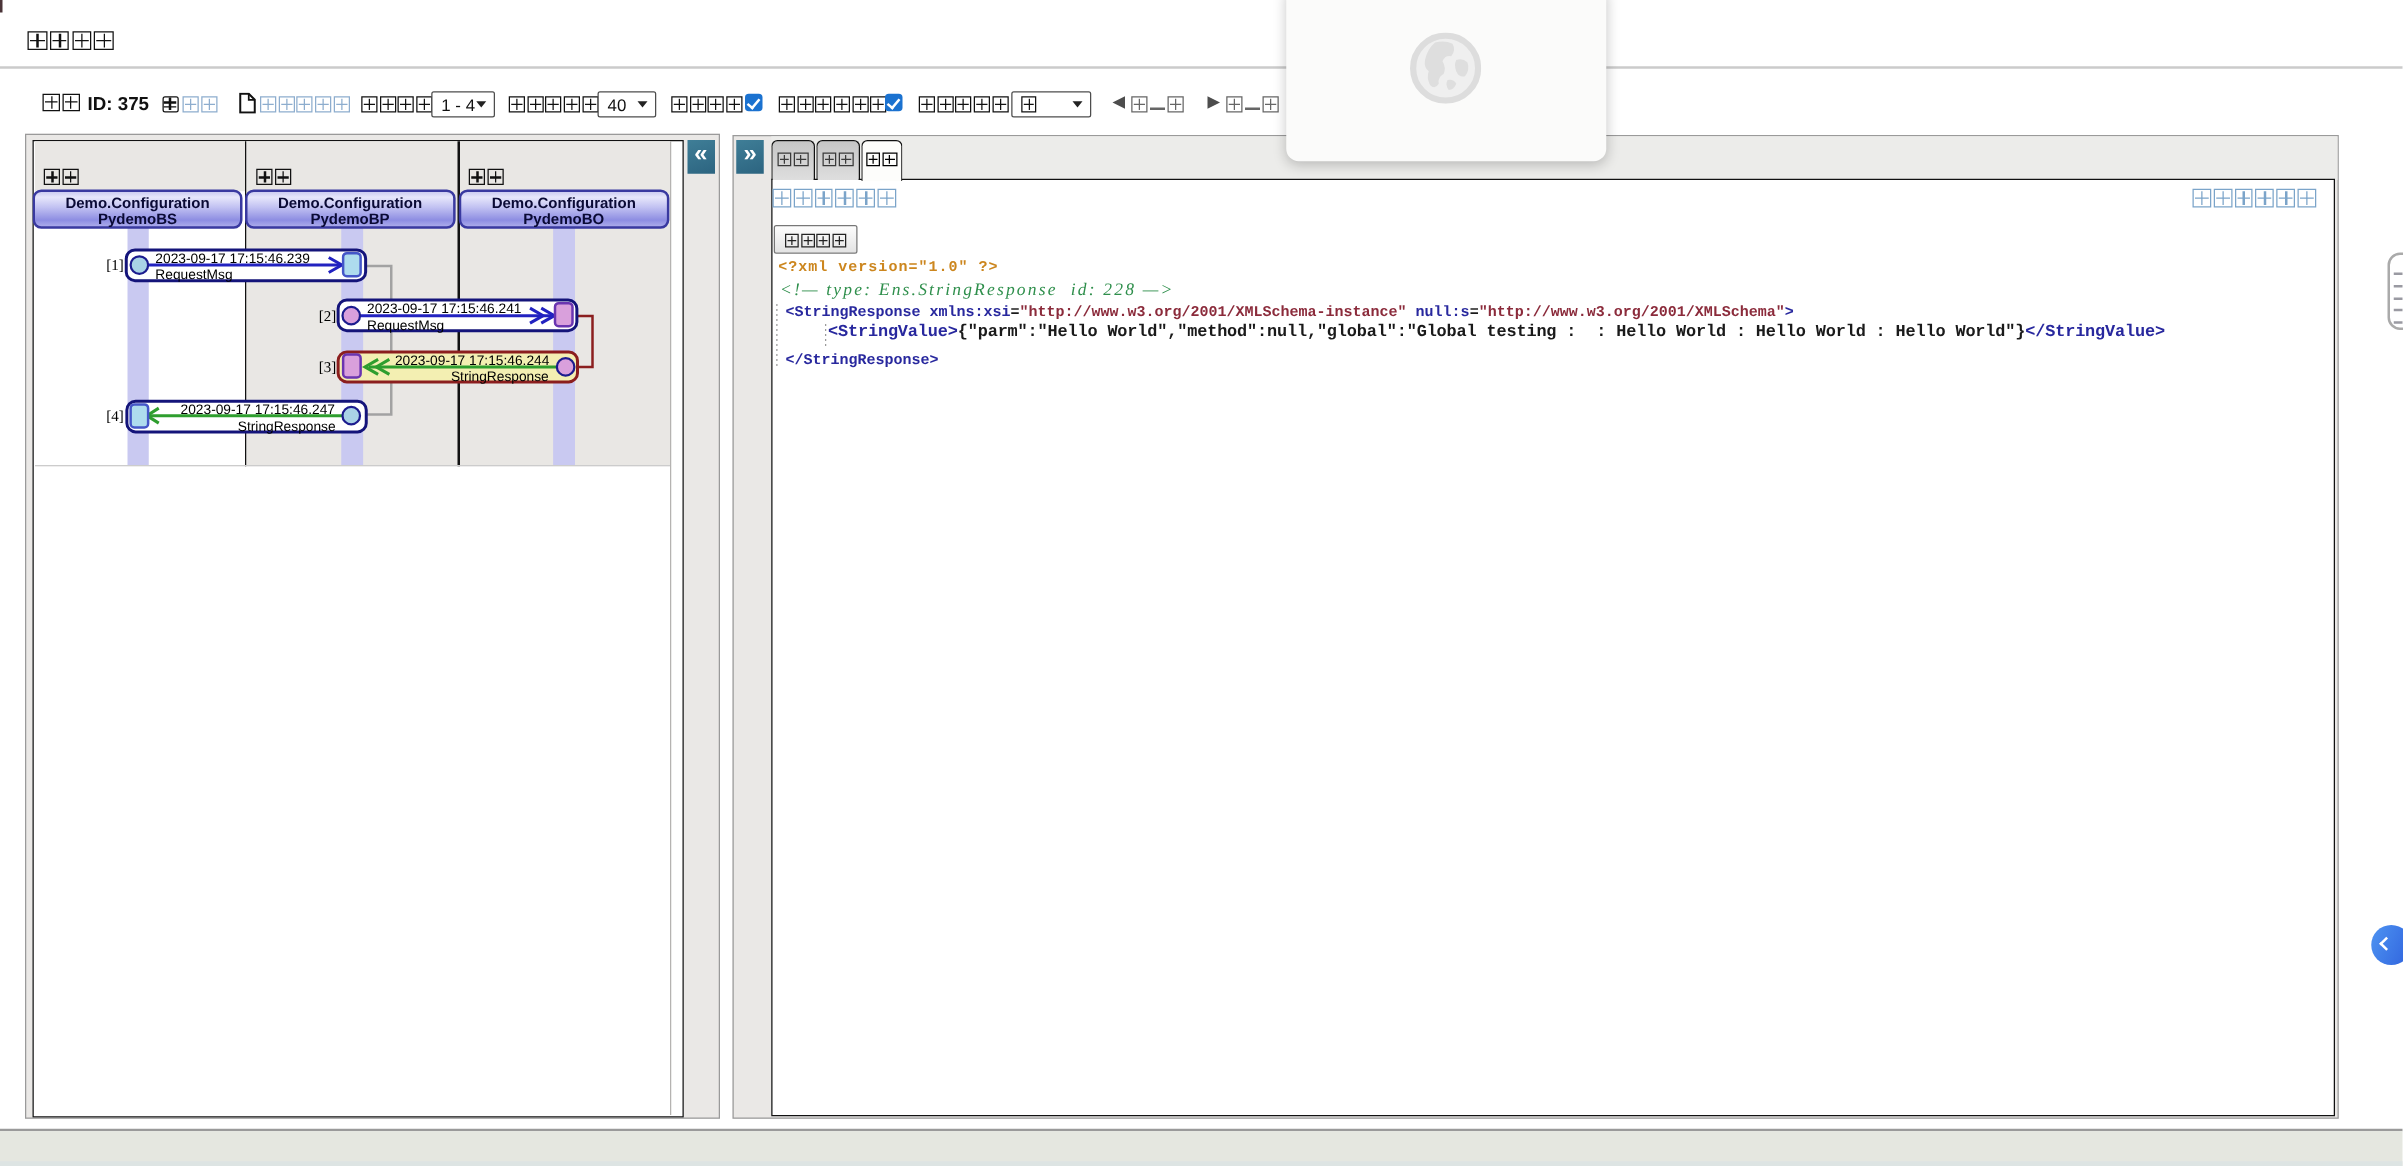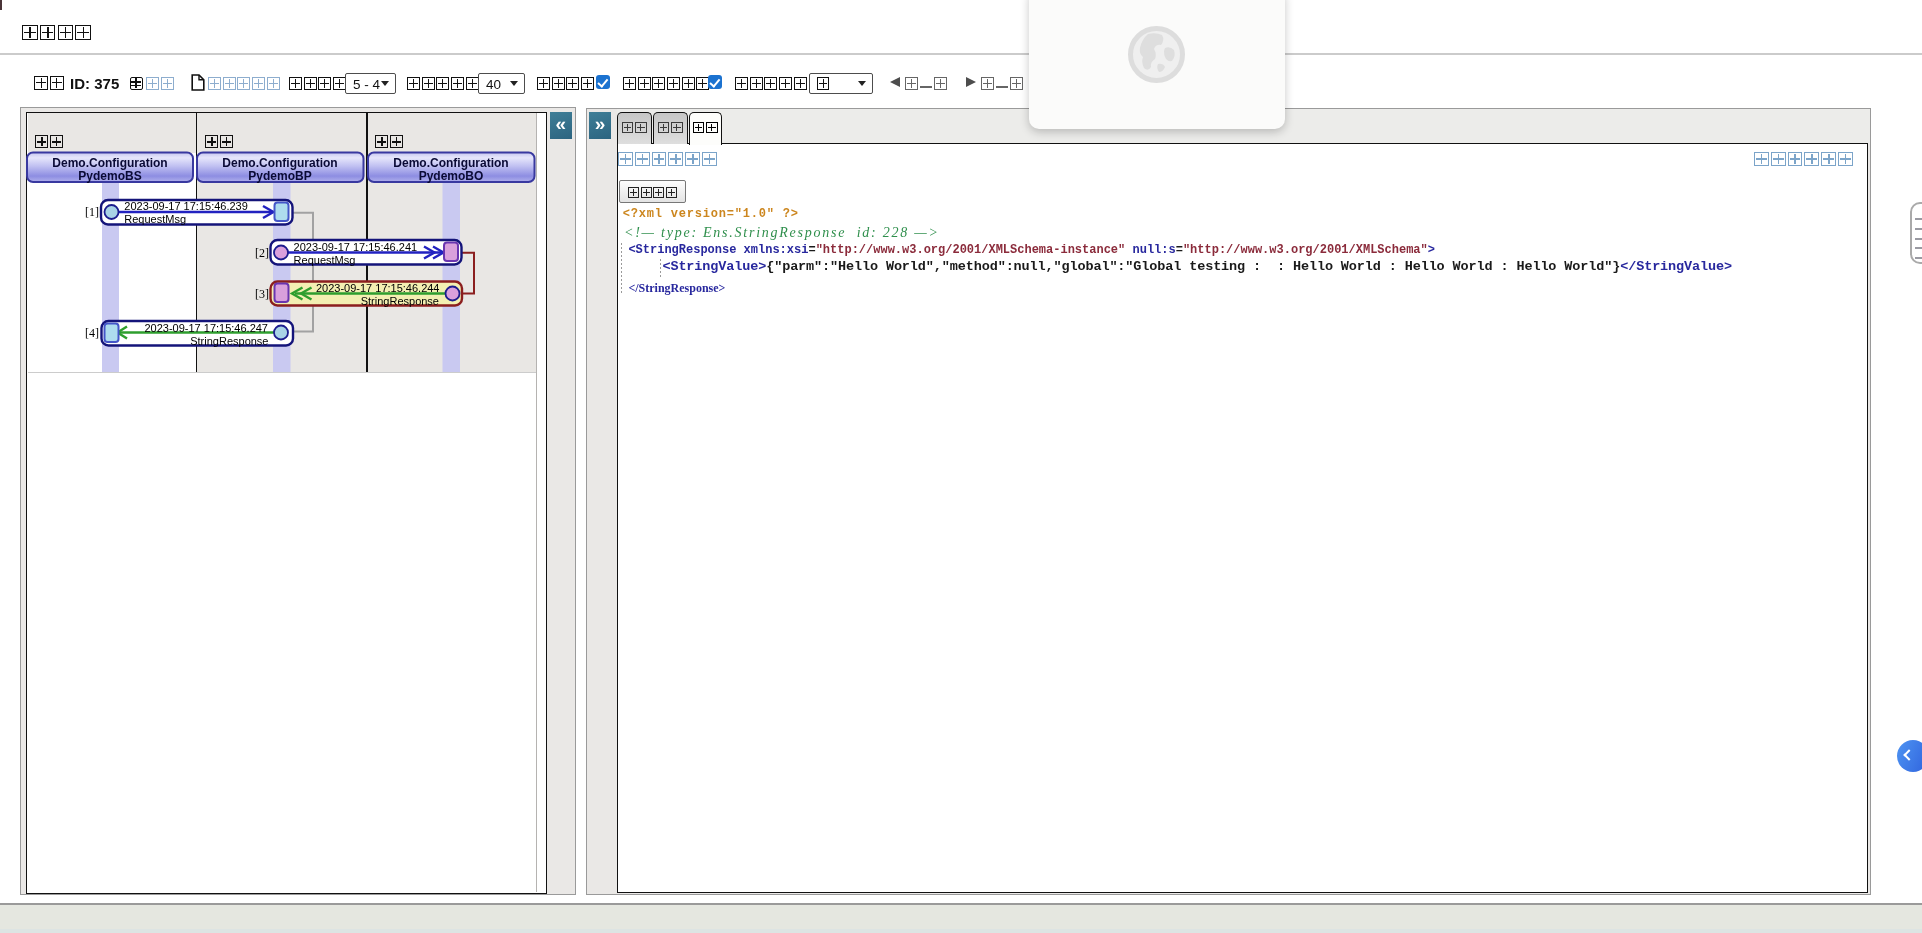--- a/index.html
+++ b/index.html
@@ -47,21 +47,21 @@
 <div class="tlink" style="left:146px;"><span class="h"></span><span class="h"></span></div>
 
 <svg class="abs" style="left:191px;top:74px;" width="14" height="17" viewBox="0 0 14 17">
   <path d="M1.2,1 H8 L12.8,5.8 V16 H1.2 Z" fill="#fff" stroke="#111" stroke-width="1.6"></path>
   <path d="M8,1 V5.8 H12.8" fill="none" stroke="#111" stroke-width="1.4"></path>
 </svg>
 <div class="tlink" style="left:208px;"><span class="h"></span><span class="h"></span><span class="h"></span><span class="h"></span><span class="h"></span></div>
 
 <div class="tlabel" style="left:289px;"><span class="h"></span><span class="h"></span><span class="h"></span><span class="h"></span></div>
 <div class="tsel" style="left:345px;width:51px;">
-    <span class="tx">5 - 4</span>
+    <span class="tx">1 - 4</span>
     <span class="ch"></span>
   </div>
 
 <div class="tlabel" style="left:407px;"><span class="h"></span><span class="h"></span><span class="h"></span><span class="h"></span><span class="h"></span></div>
 <div class="tsel" style="left:478px;width:47px;">
     <span class="tx">40</span>
     <span class="ch"></span>
   </div>
 
 <div class="tlabel" style="left:537px;"><span class="h"></span><span class="h"></span><span class="h"></span><span class="h"></span></div>
@@ -199,21 +199,21 @@
 
 <style>
   .xml { position:absolute; font-family:"Liberation Mono", monospace; font-size:12px;
          font-weight:bold; white-space:pre; }
   .xnavy { color:#28289e; } .xred { color:#8b2b3b; } .xblk { color:#1a1a1a; }
 </style>
 <div class="xml" style="left:622.7px;top:206.5px;color:#cc861e;letter-spacing:0.8px;">&lt;?xml version="1.0" ?&gt;</div>
 <div class="xml" style="left:624px;top:225px;color:#2f8f4c;font-family:'Liberation Serif',serif;font-style:italic;font-weight:normal;font-size:14px;letter-spacing:1.75px;">&lt;!— type: Ens.StringResponse&nbsp;&nbsp;id: 228 —&gt;</div>
 <div class="xml" style="left:628.4px;top:242.5px;"><span class="xnavy">&lt;StringResponse xmlns:xsi</span><span class="xblk">=</span><span class="xred">"http://www.w3.org/2001/XMLSchema-instance"</span><span class="xnavy"> null:s</span><span class="xblk">=</span><span class="xred">"http://www.w3.org/2001/XMLSchema"</span><span class="xnavy">&gt;</span></div>
 <div class="xml" style="left:630.5px;top:259px;font-size:13.5px;letter-spacing:-0.12px;"><span class="xnavy">    &lt;StringValue&gt;</span><span class="xblk">{"parm":"Hello World","method":null,"global":"Global testing :  : Hello World : Hello World : Hello World"}</span><span class="xnavy">&lt;/StringValue&gt;</span></div>
-<div class="xml" style="left:628.4px;top:280.5px;font-family:Liberation Serif, serif;"><span class="xnavy">&lt;/StringResponse&gt;</span></div>
+<div class="xml" style="left:628.4px;top:280.5px;"><span class="xnavy">&lt;/StringResponse&gt;</span></div>
 
 <div class="abs" style="left:621px;top:243px;width:1px;height:52px;background:repeating-linear-gradient(#9a9a9a 0 2px, transparent 2px 4px);"></div>
 <div class="abs" style="left:660px;top:259px;width:1px;height:18px;background:repeating-linear-gradient(#9a9a9a 0 2px, transparent 2px 4px);"></div>
 
 <div class="abs" style="left:1028.5px;top:-12px;width:256px;height:140.5px;background:#fbfbfa;border-radius:10px;box-shadow:0 3px 10px rgba(0,0,0,0.22);z-index:50;"></div>
 <svg class="abs" style="left:1128px;top:26px;z-index:51;" width="57" height="57" viewBox="0 0 57 57">
   <circle cx="28.5" cy="28.5" r="26" fill="#efefef" stroke="#dddddd" stroke-width="5"></circle>
   <path d="M20,8 Q28,6 34,9 Q37,14 33,19 Q28,18 26,23 Q29,28 27,33 Q22,36 23,41 Q20,46 16,42 Q13,36 15,31 Q11,28 12,22 Q14,13 20,8 Z" fill="#dedede"></path>
   <path d="M37,22 Q42,20 46,24 Q48,30 44,35 Q39,36 37,31 Q35,26 37,22 Z" fill="#dedede"></path>
   <path d="M30,38 Q35,37 37,41 Q35,46 31,46 Q28,42 30,38 Z" fill="#dedede"></path>

